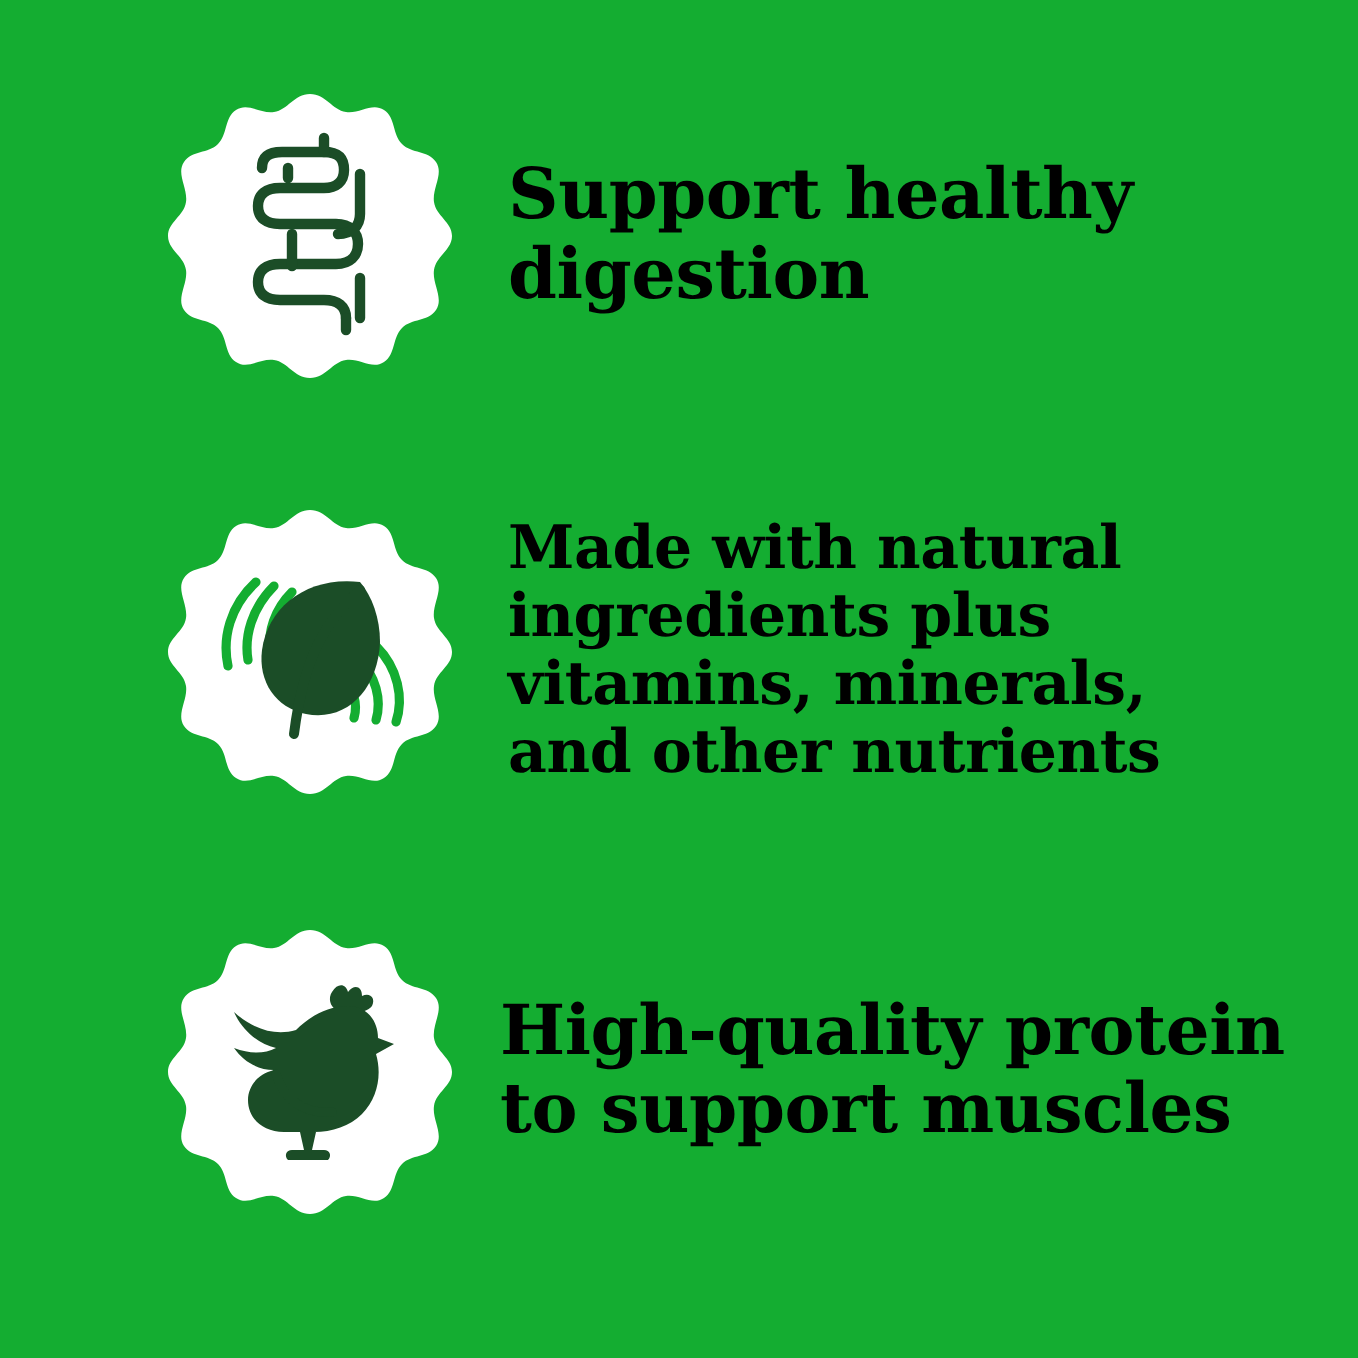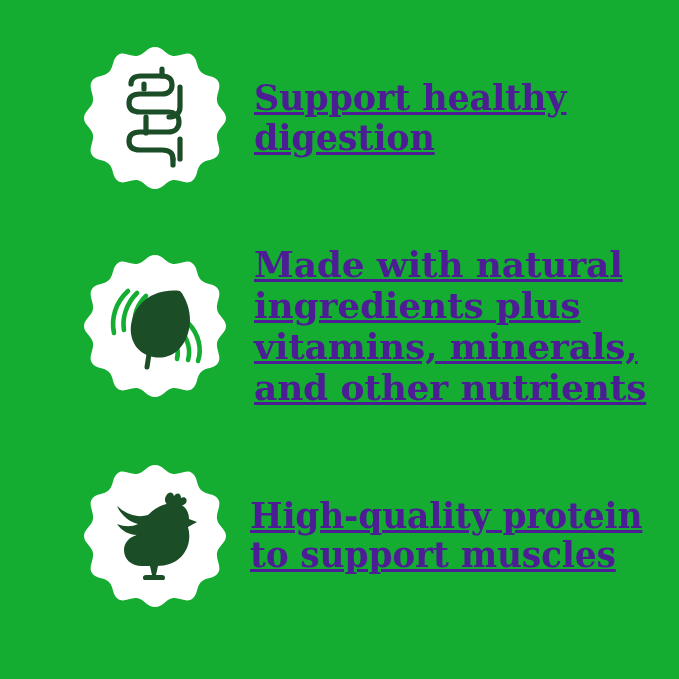--- a/index.html
+++ b/index.html
@@ -44,31 +44,30 @@
   .badge svg {
     display: block;
     width: 142px;
     height: 142px;
     overflow: visible;
   }
 
   .benefit-text {
     flex: 1 1 auto;
     margin-left: 28px;
-    color: #4c1d95;
+    color: #000000;
     font-weight: bold;
     font-size: 35px;
     line-height: 1.14;
     letter-spacing: -0.2px;
     white-space: pre-line;
     padding-right: 18px;
-    text-decoration: underline;
-  }
-
-  #benefit-row-2 .benefit-text { font-size: 36px; }
+  }
+
+  #benefit-row-2 .benefit-text { font-size: 30px; }
   #benefit-row-3 .benefit-text { font-size: 34.5px; margin-left: 24px; }
 
   .badge-shape { fill: #FFFFFF; }
   .icon-dark { fill: #1B4D27; }
   .icon-dark-stroke { fill: none; stroke: #1B4D27; }
   .icon-accent { fill: none; stroke: #14AD31; stroke-linecap: round; }
 </style>
 </head>
 <body>
 

